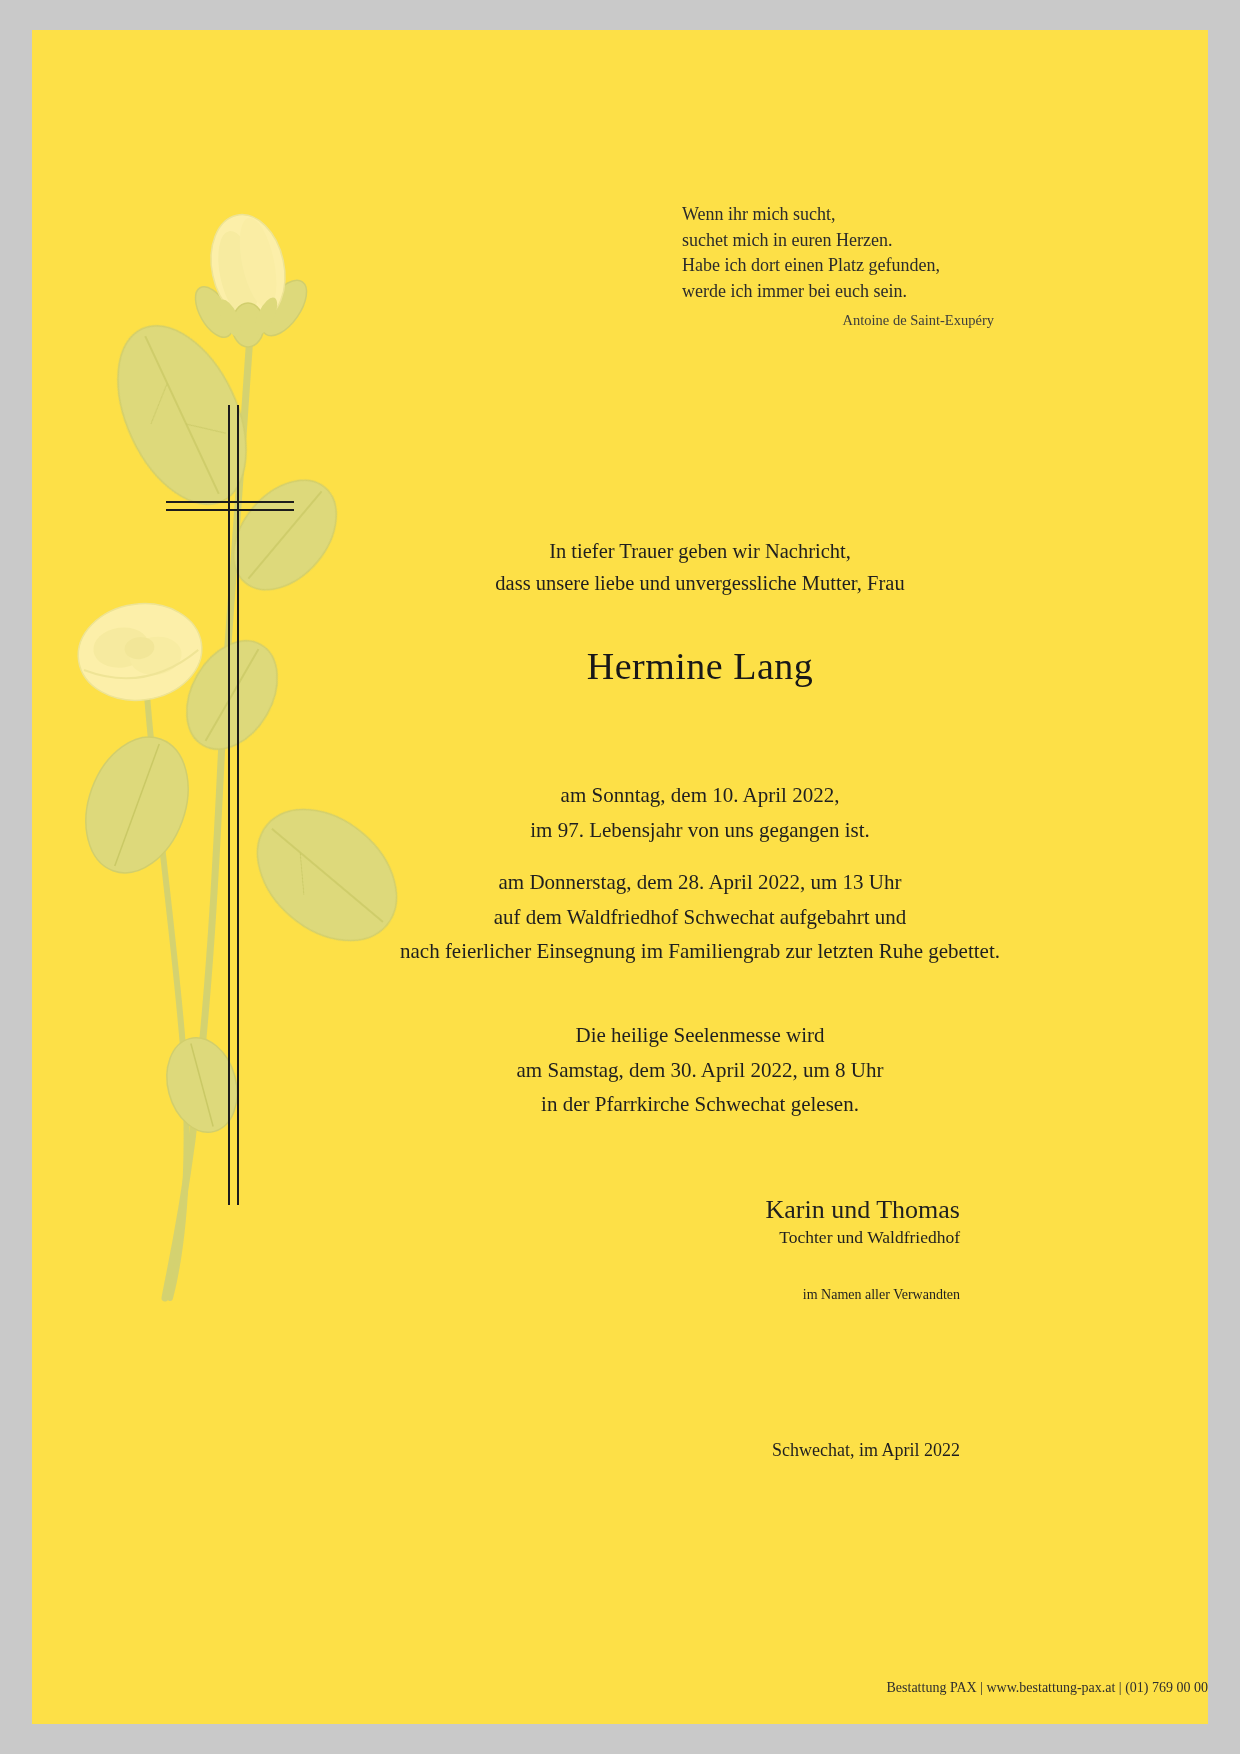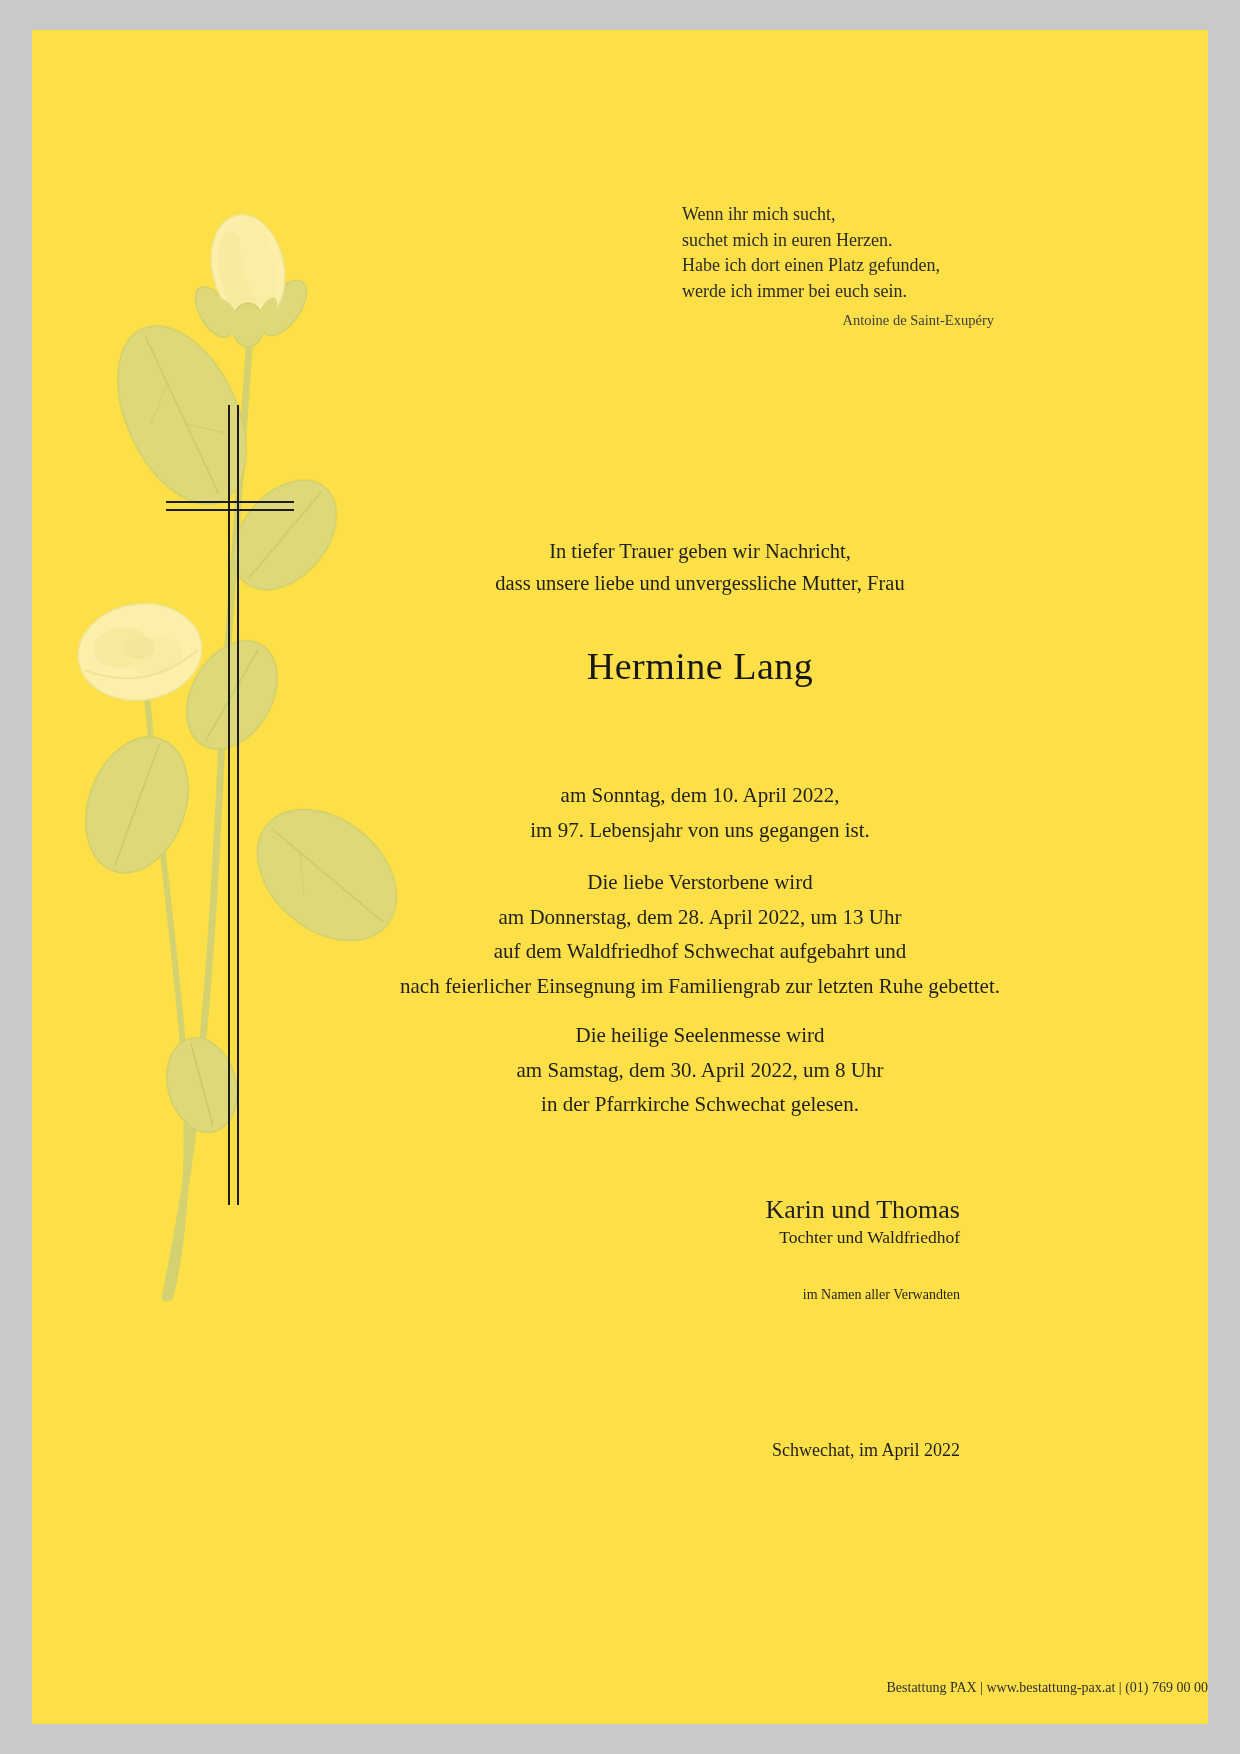--- a/index.html
+++ b/index.html
@@ -146,21 +146,20 @@
   </div>
 
   <div class="block name">Hermine Lang</div>
 
   <div class="block death">
     <div>am Sonntag, dem 10. April 2022,</div>
     <div>im 97. Lebensjahr von uns gegangen ist.</div>
   </div>
 
   <div class="block funeral">
-    <div>Die liebe Verstorbene wird</div>
     <div>am Donnerstag, dem 28. April 2022, um 13 Uhr</div>
     <div>auf dem Waldfriedhof Schwechat aufgebahrt und</div>
     <div>nach feierlicher Einsegnung im Familiengrab zur letzten Ruhe gebettet.</div>
   </div>
 
   <div class="block mass">
     <div>Die heilige Seelenmesse wird</div>
     <div>am Samstag, dem 30. April 2022, um 8 Uhr</div>
     <div>in der Pfarrkirche Schwechat gelesen.</div>
   </div>

